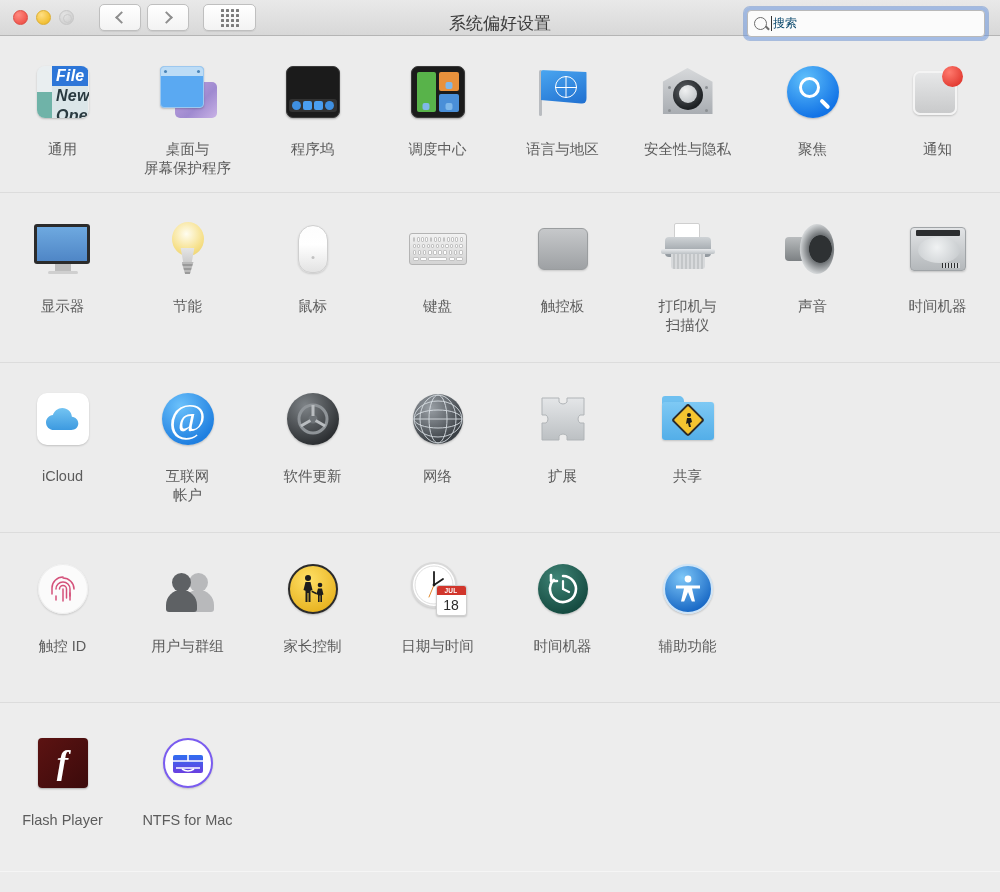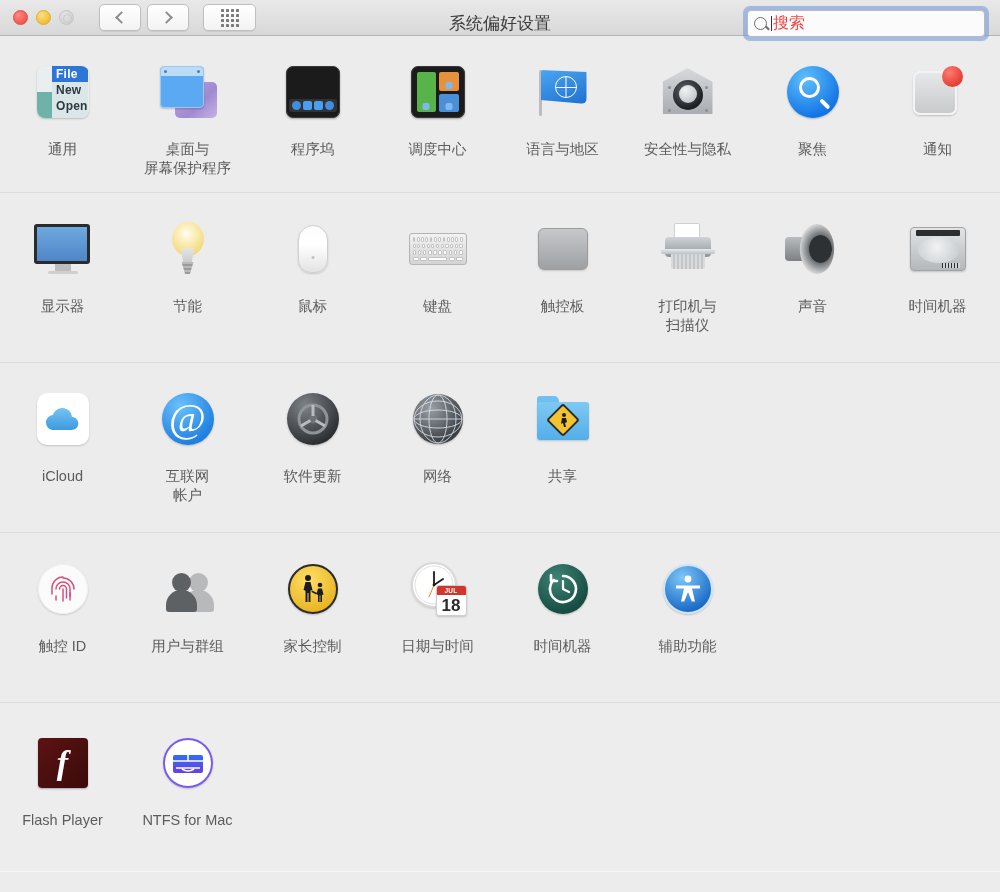--- a/index.html
+++ b/index.html
@@ -84,21 +84,21 @@
   .magnifier {
     width: 13px; height: 13px; border: 1.6px solid #6d6d6d;
     border-radius: 50%; position: relative; flex: none; margin-right: 1px;
   }
   .magnifier::after {
     content: ""; position: absolute; width: 5px; height: 1.6px;
     background: #6d6d6d; transform: rotate(45deg);
     right: -4px; bottom: 0px;
   }
   .caret { width: 1px; height: 15px; background: #333; margin: 0 1px 0 3px; }
-  #searchph { font-size: 16px; color: #ef4444; }
+  #searchph { font-size: 12px; color: #0c4a6e; }
 
   
   #content { width: 1000px; }
   .prefrow {
     display: grid;
     grid-template-columns: repeat(8, 1fr);
     border-bottom: 1px solid #dcdcdc;
     box-shadow: 0 1px 0 #f5f5f5;
     background: #ececec;
   }
@@ -129,21 +129,21 @@
     white-space: pre-line;
   }
 
   
   
   .ic-general { width: 52px; height: 52px; border-radius: 8px; overflow: hidden; display: grid;
     grid-template-columns: 30% 70%; grid-template-rows: 1fr 1fr; box-shadow: 0 1px 2px rgba(0,0,0,.22); }
   .ic-general .q1 { background: #e9eef0; }
   .ic-general .q3 { background: #6fb3a8; }
   .ic-general .menu { grid-column: 2; grid-row: 1 / span 2; background: #dbe6e9; position: relative; }
-  .ic-general .mi { font-size: 12px; color: #2a3a40; padding: 1px 4px; font-weight: bold; letter-spacing: .2px; }
+  .ic-general .mi { font-size: 16px; color: #2a3a40; padding: 1px 4px; font-weight: bold; letter-spacing: .2px; font-style: italic; }
   .ic-general .mi.sel { background: #2d76d8; color: #fff; }
 
   
   .ic-desktop { position: relative; width: 58px; height: 52px; }
   .ic-desktop .back { position: absolute; right: 0; bottom: 0; width: 42px; height: 36px; border-radius: 5px;
     background: linear-gradient(135deg,#c3a5e0,#9f8ad0 60%,#c9b2e6); }
   .ic-desktop .front { position: absolute; left: 1px; top: 0; width: 44px; height: 42px; border-radius: 4px;
     background: #5aa9f2; border: 1px solid #9dc8ef; overflow: hidden; box-shadow: 0 1px 2px rgba(0,0,0,.2); }
   .ic-desktop .bar { height: 9px; background: #bcdcf6; display: flex; align-items: center; justify-content: space-between; padding: 0 3px; }
   .ic-desktop .bar i { width: 3px; height: 3px; border-radius: 50%; background: #4a84b8; display: block; }
@@ -342,21 +342,21 @@
     box-shadow: 0 1px 2px rgba(0,0,0,.25); }
 
   
   .ic-datetime { position: relative; width: 58px; height: 54px; }
   .ic-datetime .clock { position: absolute; left: 2px; top: 0; width: 46px; height: 46px; border-radius: 50%;
     background: #fff; border: 2px solid #d9d9d9; box-shadow: 0 1px 2px rgba(0,0,0,.15); }
   .ic-datetime .cal { position: absolute; right: 0; bottom: 0; width: 31px; height: 31px; border-radius: 3px;
     background: #fff; border: 1px solid #cfcfcf; overflow: hidden; box-shadow: 0 1px 2px rgba(0,0,0,.18); }
   .ic-datetime .cal .m { height: 9px; background: #d1362c; color: #fff; font-size: 6.5px; line-height: 9px;
     text-align: center; font-weight: bold; letter-spacing: .3px; }
-  .ic-datetime .cal .d { font-size: 17px; line-height: 21px; text-align: center; color: #2b2b2b; font-weight: 700; }
+  .ic-datetime .cal .d { font-size: 14px; line-height: 21px; text-align: center; color: #2b2b2b; font-weight: 400; }
 
   
   .ic-tm { width: 50px; height: 50px; border-radius: 50%;
     background: radial-gradient(circle at 38% 28%, #3f8476, #14493f 78%);
     display: flex; align-items: center; justify-content: center;
     box-shadow: 0 1px 2px rgba(0,0,0,.22); }
 
   
   .ic-access { width: 50px; height: 50px; border-radius: 50%;
     background: radial-gradient(circle at 38% 25%, #7dc6f7, #1666c4 80%);
@@ -722,20 +722,36 @@
               <ellipse cx="25" cy="25" rx="18" ry="24"></ellipse>
               <line x1="1" y1="25" x2="49" y2="25"></line>
             </g>
           </svg>
         </div>
       </div>
       <div class="clabel">网络</div>
     </div>
 
 
+    <div class="cell">
+      <div class="iconbox">
+        <div class="ic-puzzle">
+          <svg width="50" height="50" viewBox="0 0 50 50" aria-hidden="true">
+            <defs>
+                <linearGradient id="pg" x1="0" y1="0" x2="0" y2="1">
+              <stop offset="0" stop-color="#e4e6e8"></stop>
+                  <stop offset="1" stop-color="#bcc0c3"></stop>
+                </linearGradient>
+              </defs>
+            <path fill="url(#pg)" stroke="#b0b4b7" stroke-width="1" d="M4 4h17v4a5 5 0 0 0 8 0V4h17v17h-4a5 5 0 0 0 0 8h4v17H29v-4a5 5 0 0 0-8 0v4H4V29h4a5 5 0 0 0 0-8H4z"></path>
+          </svg>
+        </div>
+      </div>
+      <div class="clabel">扩展</div>
+    </div>
 
     <div class="cell">
       <div class="iconbox">
         <div class="ic-folder">
           <div class="tab"></div>
             <div class="body3"></div>
             <div class="sign"></div>
           <svg class="ped" viewBox="0 0 10 14" aria-hidden="true">
             <circle cx="5" cy="2" r="2" fill="#1c1c1c"></circle>
             <path d="M3 5h4l1 4-2 1 1 4H5l-1-4-2 1z" fill="#1c1c1c"></path>

